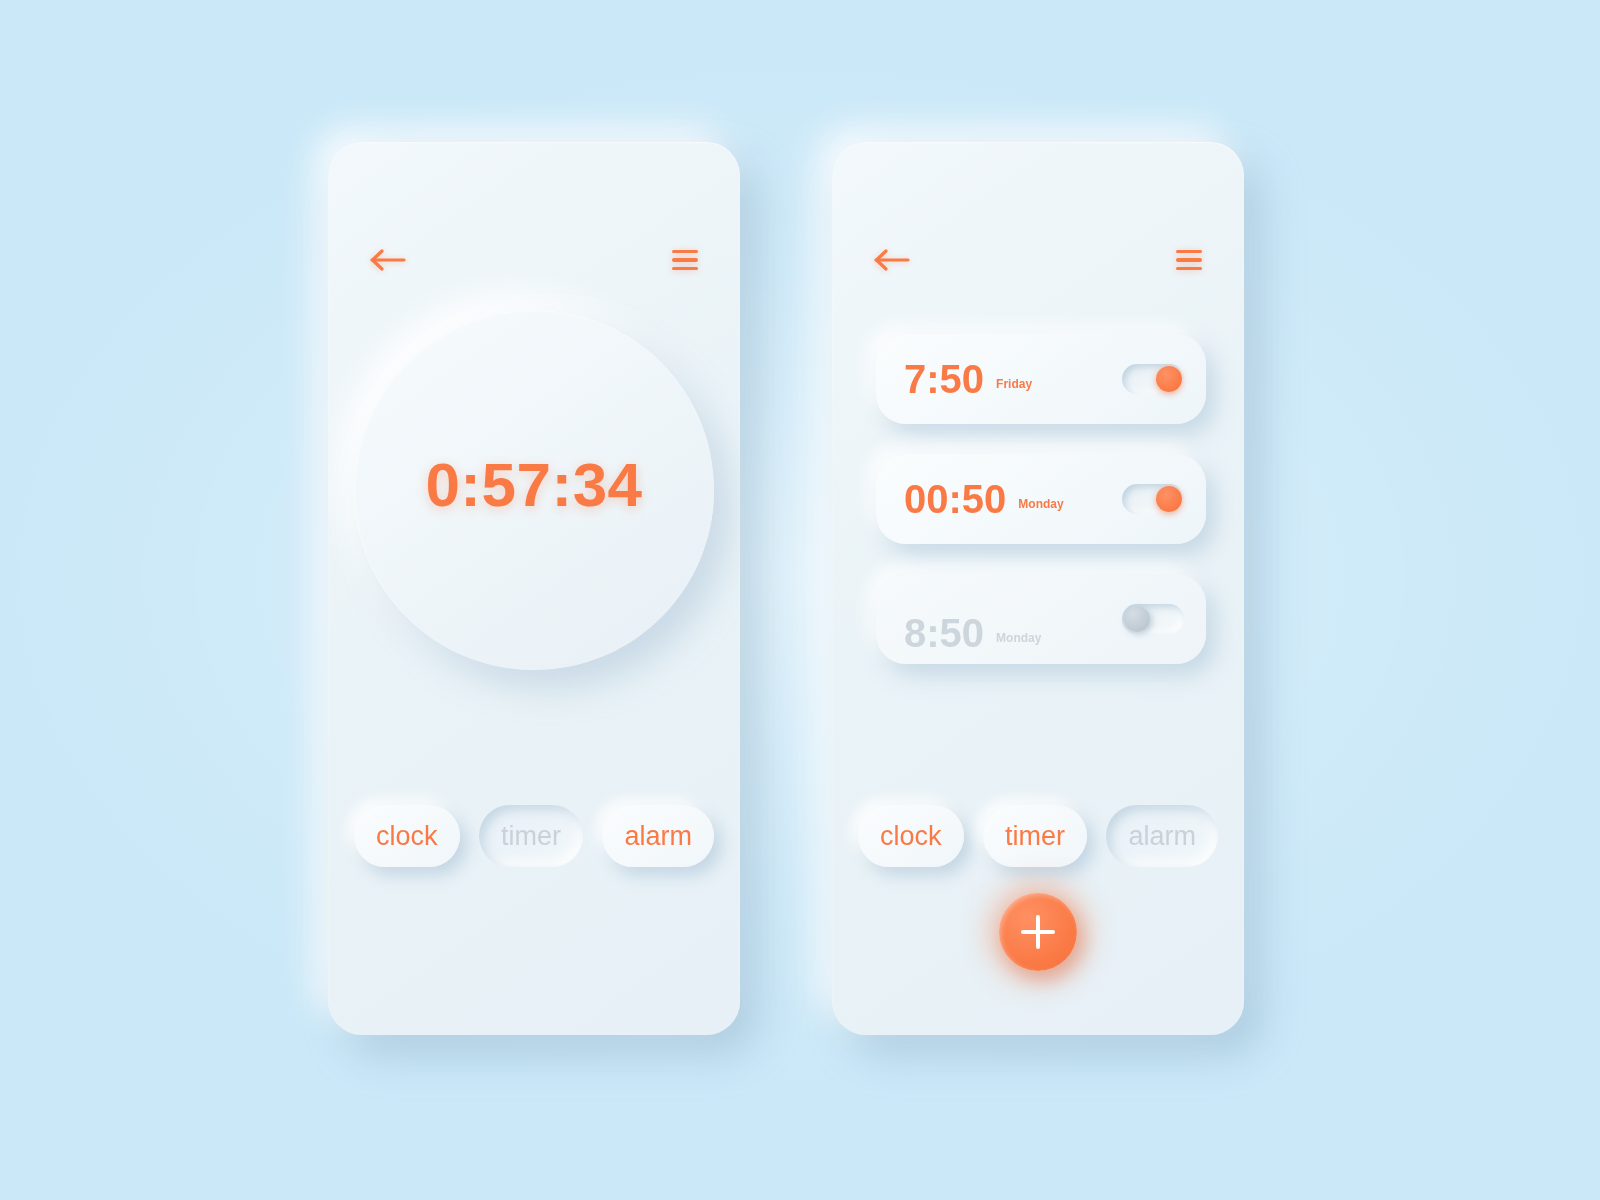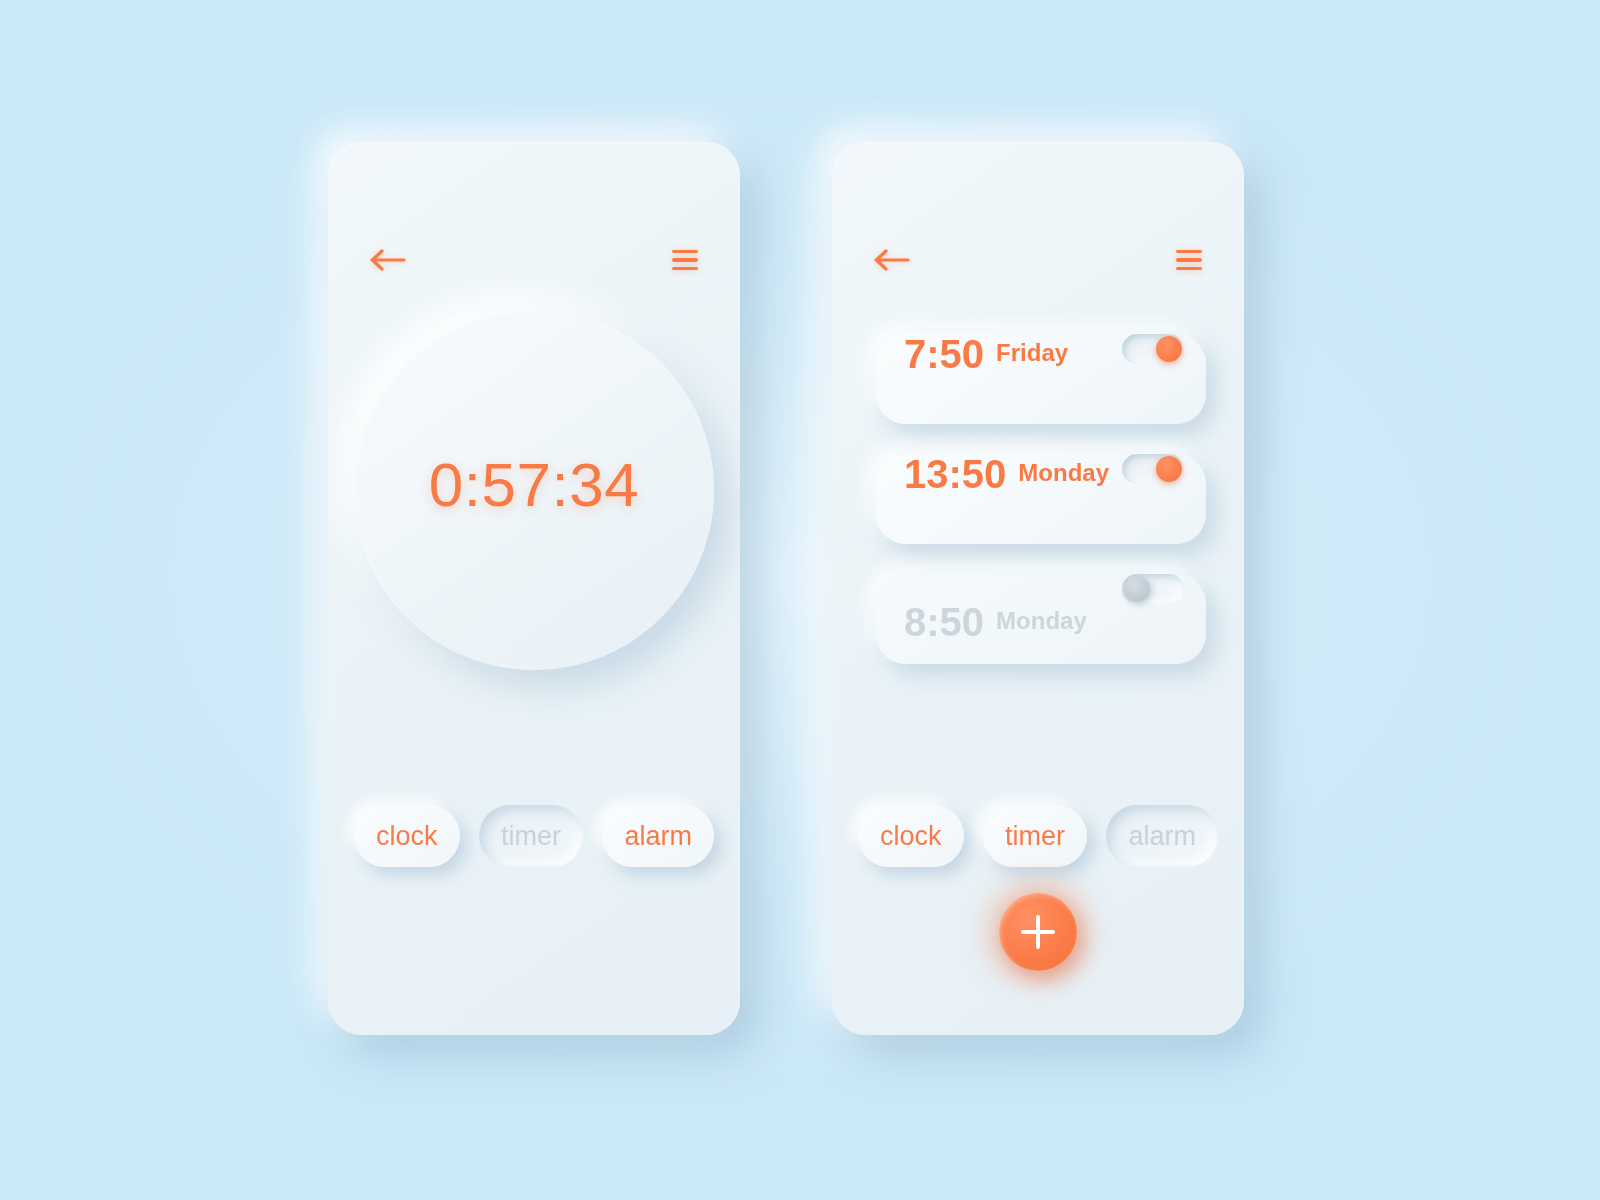--- a/index.html
+++ b/index.html
@@ -92,21 +92,21 @@
     box-shadow:
       16px 18px 34px rgba(150, 180, 205, 0.38),
       -16px -16px 32px rgba(255, 255, 255, 0.95),
       inset 1px 1px 2px rgba(255,255,255,0.7);
     display: flex;
     align-items: center;
     justify-content: center;
   }
   .dial-time {
     font-size: 62px;
-    font-weight: normal;
+    font-weight: bold;
     color: #fa7a46;
     letter-spacing: 0.5px;
     text-shadow: 0 3px 12px rgba(250,122,70,0.30);
     transform: translateY(-6px);
   }
 
   
   .reset-btn {
     position: absolute;
     left: 298px;
@@ -197,35 +197,35 @@
   }
   .alarm-row {
     height: 90px;
     margin-bottom: 30px;
     border-radius: 30px;
     background: linear-gradient(145deg, #fafdfe 0%, #eef5f9 100%);
     box-shadow:
       9px 11px 22px rgba(150, 180, 205, 0.42),
       -8px -8px 18px rgba(255,255,255,0.95);
     display: flex;
-    align-items: flex-start;
+    align-items: center;
     padding: 0 22px 0 28px;
     cursor: pointer;
   }
   .alarm-row.off {
     background: linear-gradient(145deg, #f6fafc 0%, #eef4f8 100%);
   }
   .alarm-time {
     font-size: 40px;
     font-weight: bold;
     color: #fa7a46;
     line-height: 1;
   }
   .alarm-day {
-    font-size: 24px;
+    font-size: 12px;
     font-weight: bold;
     color: #fa7a46;
     margin-left: 12px;
     transform: translateY(5px);
   }
   .alarm-row.off .alarm-time,
   .alarm-row.off .alarm-day { color: #cdd6dc; margin-top: 28px; }
 
   .toggle {
     margin-left: auto;
@@ -342,21 +342,21 @@
 
       <div class="alarm-row">
         <span class="alarm-time">7:50</span>
         <span class="alarm-day">Friday</span>
         <div class="toggle on">
           <div class="knob"></div>
         </div>
       </div>
 
       <div class="alarm-row">
-        <span class="alarm-time">13:50</span>
+        <span class="alarm-time">00:50</span>
         <span class="alarm-day">Monday</span>
         <div class="toggle on">
           <div class="knob"></div>
         </div>
       </div>
 
       <div class="alarm-row off">
         <span class="alarm-time">8:50</span>
         <span class="alarm-day">Monday</span>
         <div class="toggle off">

